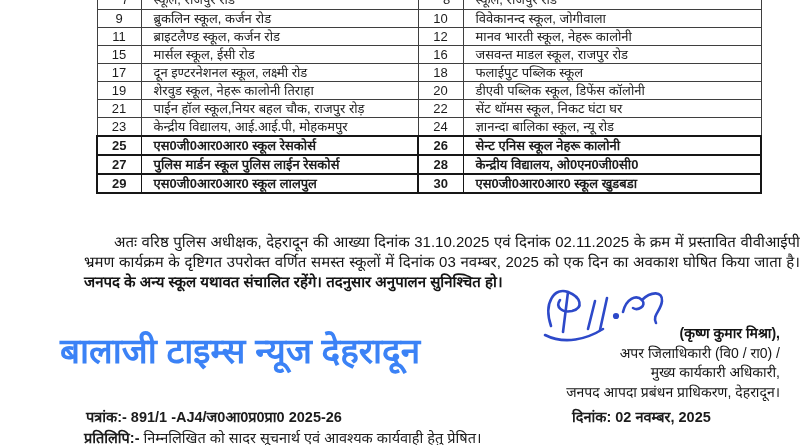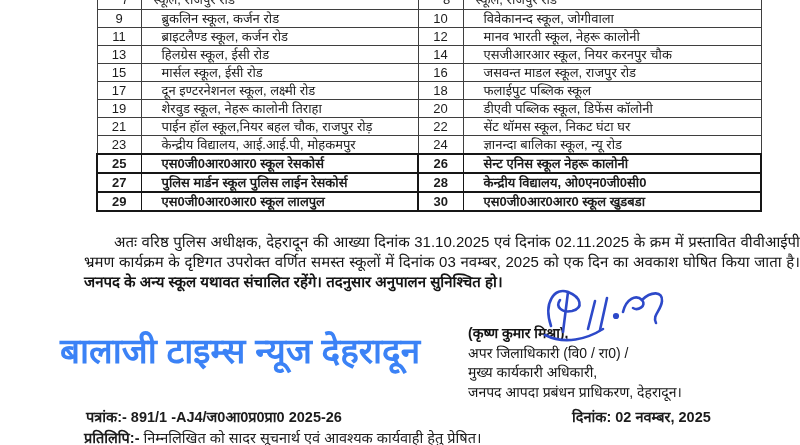--- a/index.html
+++ b/index.html
@@ -9,21 +9,21 @@
     color:#1c1c1c;overflow:hidden;
   }
   
   .school-table{
     position:absolute;left:96px;top:0;width:664px;
     border-collapse:collapse;table-layout:fixed;
     font-size:13px;
   }
   .school-table td{
     border:1px solid #3f3f3f;height:17px;line-height:17px;
-    padding:0 0 0 20px;white-space:nowrap;overflow:visible;
+    padding:0 0 0 12px;white-space:nowrap;overflow:visible;
     vertical-align:middle;
   }
   .school-table td.num{text-align:center;padding:0;}
   .school-table tr.emph td{border-width:2px 1px;font-weight:bold;border-color:#161616;}
   .school-table tr.emph td.num{border-left-width:2px;}
   .school-table tr.emph td:last-child{border-right-width:2px;margin-top:12px;}
   .school-table tr.partial td{border-top:none;height:9px;line-height:9px;padding:0;}
   .clip{height:9px;overflow:hidden;position:relative;}
   .clip span{position:relative;top:-9px;display:block;line-height:17px;padding-left:12px;color:#2a2a2a;}
   
@@ -35,21 +35,21 @@
   .body-para .bold-seg{font-weight:bold;}
   
   .watermark{
     position:absolute;left:60px;top:326px;
     font-size:35px;font-weight:bold;white-space:nowrap;
     letter-spacing:0px;z-index:5;
   }
   
   .sign-block{
     position:absolute;left:468px;top:324px;width:312px;
-    text-align:left;font-size:14px;line-height:19.5px;color:#141414;
+    text-align:right;font-size:14px;line-height:19.5px;color:#141414;
   }
   .sign-block .sig-name{font-weight:bold;}
   .sig-svg{position:absolute;left:535px;top:282px;z-index:6;}
   
   .ref-line{position:absolute;left:86px;top:406px;font-size:14.5px;font-weight:bold;white-space:nowrap;}
   .date-line{position:absolute;left:572px;top:406px;font-size:14.5px;font-weight:bold;white-space:nowrap;}
   .copy-line{position:absolute;left:84px;top:427px;font-size:14.5px;white-space:nowrap;}
   .copy-line .lbl{font-weight:bold;}
 </style>
 </head>
@@ -89,26 +89,20 @@
         <td class="num">9</td>
         <td>ब्रुकलिन स्कूल, कर्जन रोड</td>
         <td class="num">10</td>
         <td>विवेकानन्द स्कूल, जोगीवाला</td>
       </tr>
       <tr>
         <td class="num">11</td>
         <td>ब्राइटलैण्ड स्कूल, कर्जन रोड</td>
         <td class="num">12</td>
         <td>मानव भारती स्कूल, नेहरू कालोनी</td>
-      </tr>
-      <tr>
-        <td class="num">13</td>
-        <td>हिलग्रेस स्कूल, ईसी रोड</td>
-        <td class="num">14</td>
-        <td>एसजीआरआर स्कूल, नियर करनपुर चौक</td>
       </tr>
       <tr>
         <td class="num">15</td>
         <td>मार्सल स्कूल, ईसी रोड</td>
         <td class="num">16</td>
         <td>जसवन्त माडल स्कूल, राजपुर रोड</td>
       </tr>
       <tr>
         <td class="num">17</td>
         <td>दून इण्टरनेशनल स्कूल, लक्ष्मी रोड</td>

